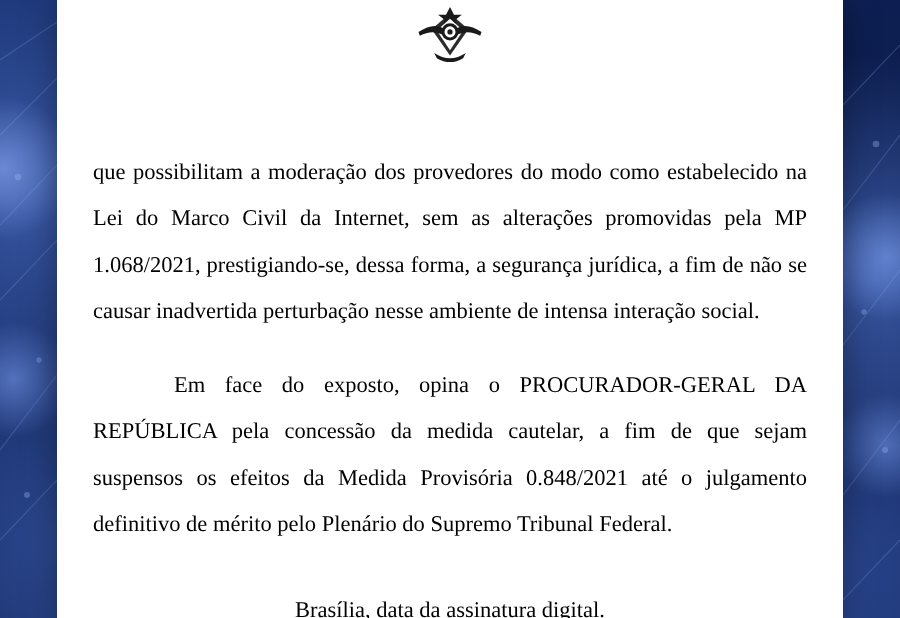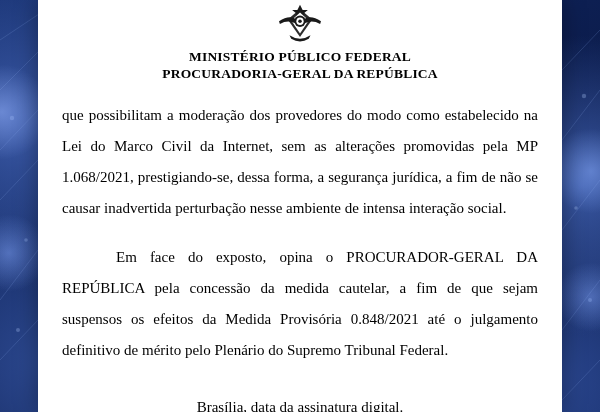--- a/index.html
+++ b/index.html
@@ -161,24 +161,20 @@
           <circle cx="30" cy="22" r="6.5" fill="#1a1a1a"></circle>
           <circle cx="30" cy="22" r="4.2" fill="#ffffff"></circle>
           <circle cx="30" cy="22" r="2" fill="#1a1a1a"></circle>
           <path d="M6 22 Q18 14 26 20 L24 24 Q16 20 7 25 Z"></path>
           <path d="M54 22 Q42 14 34 20 L36 24 Q44 20 53 25 Z"></path>
           <path d="M18 38 Q30 46 42 38 L40 42 Q30 48 20 42 Z"></path>
         </g>
       </svg>
     </div>
 
-    <div class="header">
-      <div>MINISTÉRIO PÚBLICO FEDERAL</div>
-      <div>PROCURADORIA-GERAL DA REPÚBLICA</div>
-    </div>
 
     <div class="body-text">
       <p class="para">que possibilitam a moderação dos provedores do modo como estabelecido na Lei do Marco Civil da Internet, sem as alterações promovidas pela MP 1.068/2021, prestigiando-se, dessa forma, a segurança jurídica, a fim de não se causar inadvertida perturbação nesse ambiente de intensa interação social.</p>
       <p class="para indent">Em face do exposto, opina o PROCURADOR-GERAL DA REPÚBLICA pela concessão da medida cautelar, a fim de que sejam suspensos os efeitos da Medida Provisória 0.848/2021 até o julgamento definitivo de mérito pelo Plenário do Supremo Tribunal Federal.</p>
       <p class="para centered">Brasília, data da assinatura digital.</p>
     </div>
 
   </div>
 </div>
 

